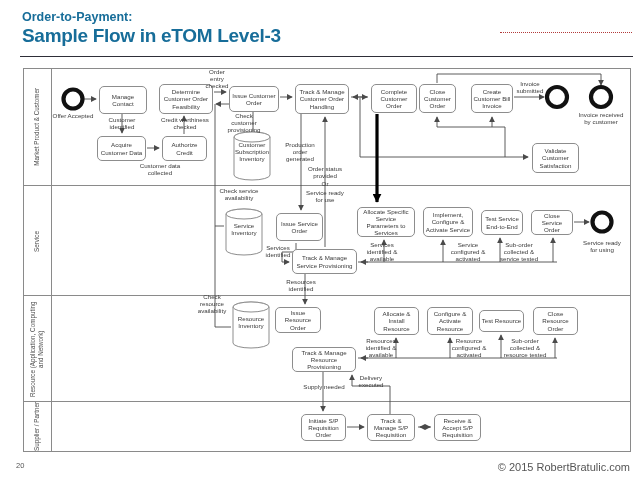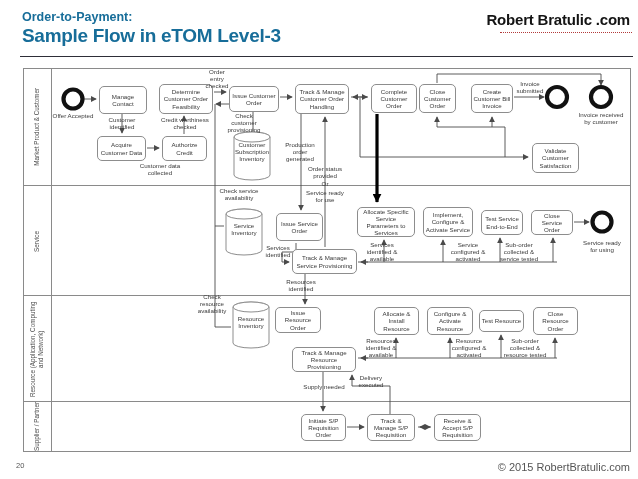--- a/index.html
+++ b/index.html
@@ -27,21 +27,20 @@
         display:flex;align-items:center;justify-content:center;text-align:center;
         font-size:6.2px;line-height:1.15;color:#3a3a3a;padding:1px;box-sizing:border-box;z-index:3;}
   .lbl{position:absolute;font-size:6.2px;line-height:1.12;color:#3a3a3a;text-align:center;z-index:3;}
 </style>
 </head>
 <body>
 
 <div class="slide">
   <div class="kicker" style="color: rgb(23, 109, 153);">Order-to-Payment:</div>
   <div class="title" style="color: rgb(23, 109, 153);">Sample Flow in eTOM Level-3</div>
-  <div class="logo">Robert Bratulic .com</div>
   <div class="logo-rule"></div>
   <div class="head-rule"></div>
   <div id="diagram">
       <div class="lane-row" style="left: 23px; top: 68px; width: 608px; height: 118px;"></div>
       <div class="lane-cell" style="left: 23px; top: 68px; width: 29px; height: 118px;">
         <span class="lane-label">Market Product &amp; Customer</span>
       </div>
       <div class="lane-row" style="left: 23px; top: 186px; width: 608px; height: 110px;"></div>
       <div class="lane-cell" style="left: 23px; top: 186px; width: 29px; height: 110px;">
         <span class="lane-label">Service</span>

